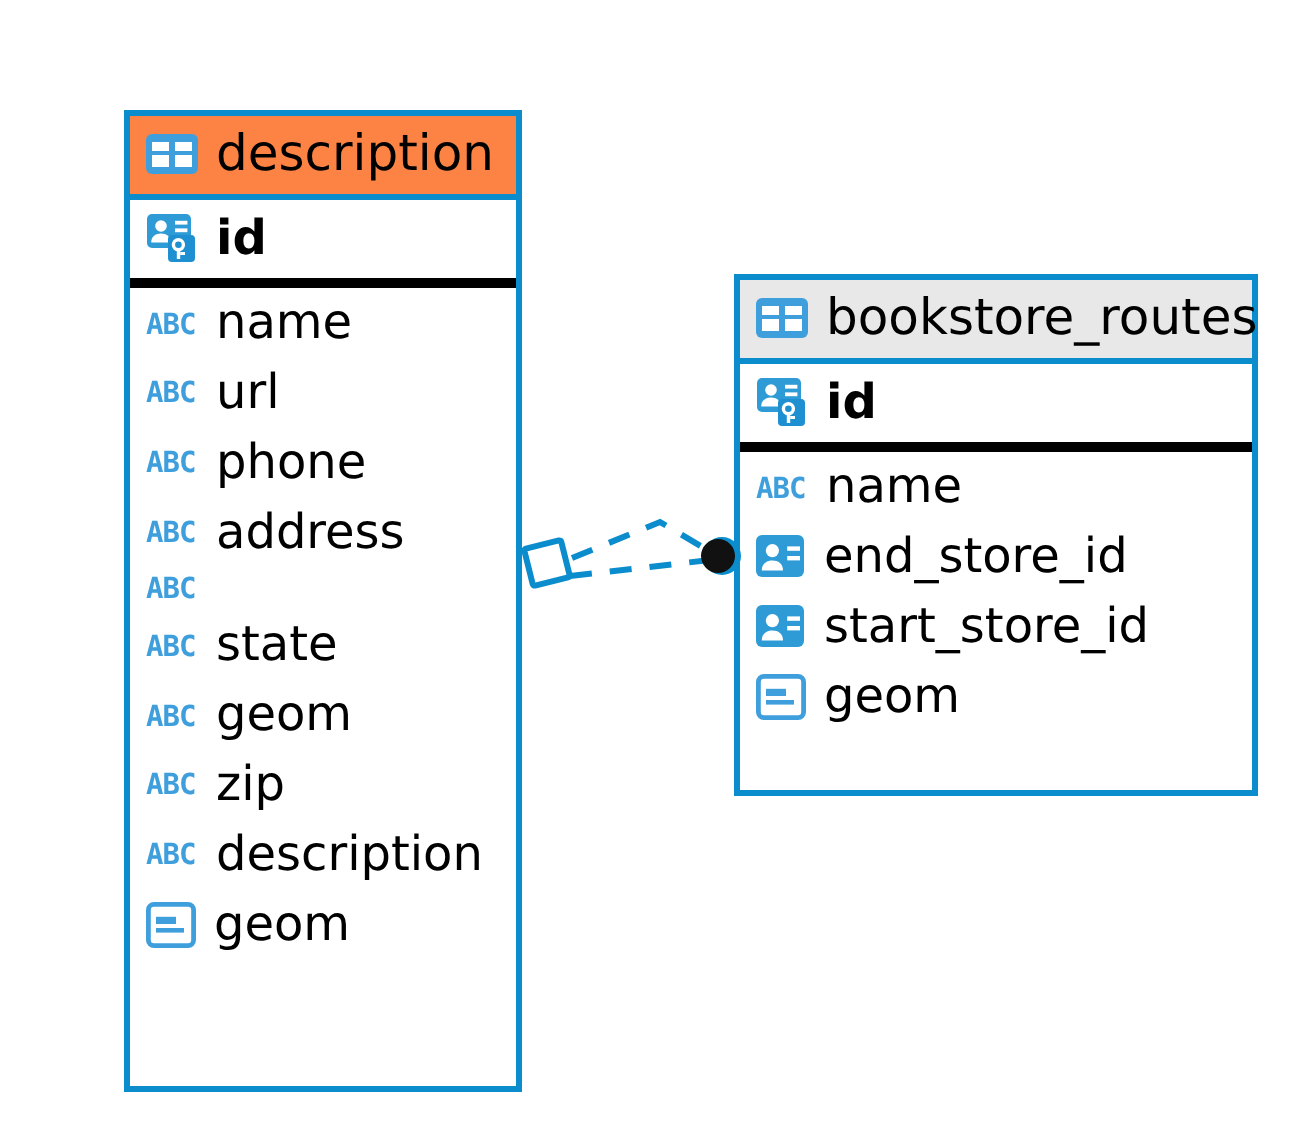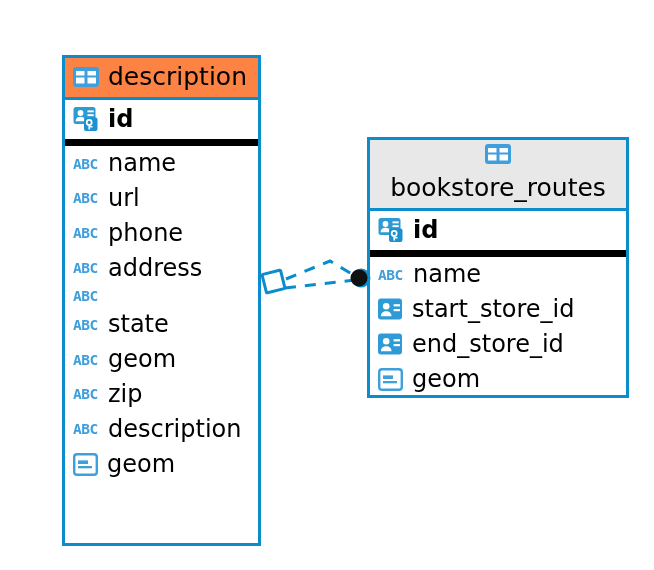--- a/index.html
+++ b/index.html
@@ -29,25 +29,25 @@
     align-items: center;
     gap: 9px;
     padding: 4px 8px 5px 8px;
     border-bottom: 3px solid #0a8ccd;
     font-size: 25px;
     color: #000000;
     line-height: 1.18;
     white-space: nowrap;
   }
   .er-header.accent-orange { background: #fd8345; }
-  .er-header.accent-gray   { background: #e8e8e8; flex-direction: column; }
+  .er-header.accent-gray   { background: #e8e8e8; }
 
   .er-pk-section {
     box-sizing: border-box;
-    border-bottom: 7px solid #000000;
+    border-bottom: 5px solid #000000;
   }
   .er-fields-section { box-sizing: border-box; }
 
   .er-row {
     box-sizing: border-box;
     display: flex;
     align-items: center;
     gap: 9px;
     padding: 3px 8px 3px 8px;
     font-size: 24px;
@@ -264,34 +264,34 @@
     <div class="er-row">
       <span class="icon i-fk">
         <svg viewBox="0 0 25 23">
           <rect x="0" y="0.5" width="24" height="21" rx="3" fill="#2e9bd6"></rect>
           <circle cx="8.2" cy="8.3" r="3.3" fill="#ffffff"></circle>
           <path d="M2.9 18.2c0-3.4 2.4-5 5.3-5s5.3 1.6 5.3 5z" fill="#ffffff"></path>
           <rect x="15.6" y="6.2" width="6.4" height="2.2" fill="#ffffff"></rect>
           <rect x="15.6" y="11" width="6.4" height="2.2" fill="#ffffff"></rect>
         </svg>
       </span>
-      <span class="label">start_store_id</span>
+      <span class="label">end_store_id</span>
     </div>
 
     <div class="er-row">
       <span class="icon i-fk">
         <svg viewBox="0 0 25 23">
           <rect x="0" y="0.5" width="24" height="21" rx="3" fill="#2e9bd6"></rect>
           <circle cx="8.2" cy="8.3" r="3.3" fill="#ffffff"></circle>
           <path d="M2.9 18.2c0-3.4 2.4-5 5.3-5s5.3 1.6 5.3 5z" fill="#ffffff"></path>
           <rect x="15.6" y="6.2" width="6.4" height="2.2" fill="#ffffff"></rect>
           <rect x="15.6" y="11" width="6.4" height="2.2" fill="#ffffff"></rect>
         </svg>
       </span>
-      <span class="label">end_store_id</span>
+      <span class="label">start_store_id</span>
     </div>
 
     <div class="er-row">
       <span class="icon i-geom">
         <svg viewBox="0 0 25 23">
           <rect x="1.2" y="1.2" width="22.6" height="20.6" rx="2.8" fill="#ffffff" stroke="#3f9fdc" stroke-width="2.4"></rect>
           <rect x="5" y="7.4" width="10" height="3.6" fill="#3f9fdc"></rect>
           <rect x="5" y="13" width="14" height="2.3" fill="#3f9fdc"></rect>
         </svg>
       </span>

